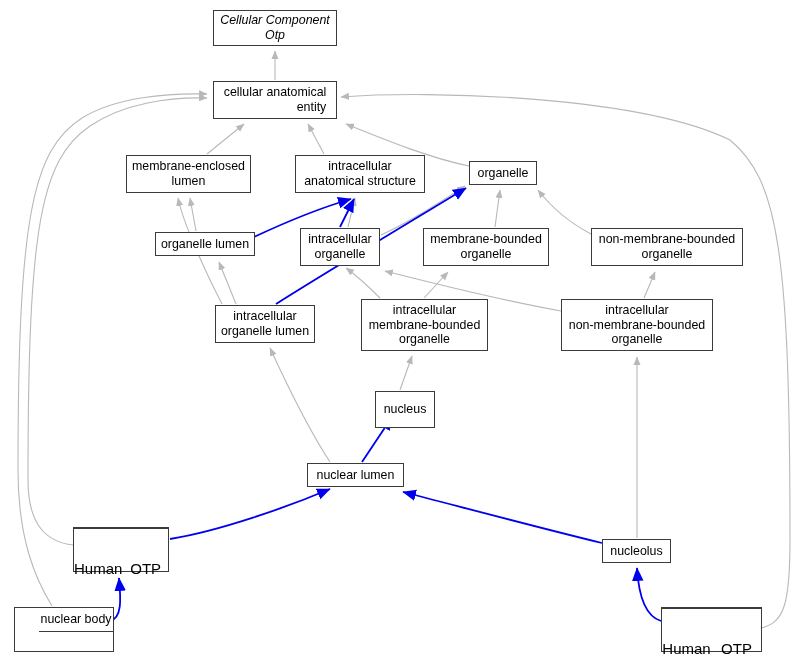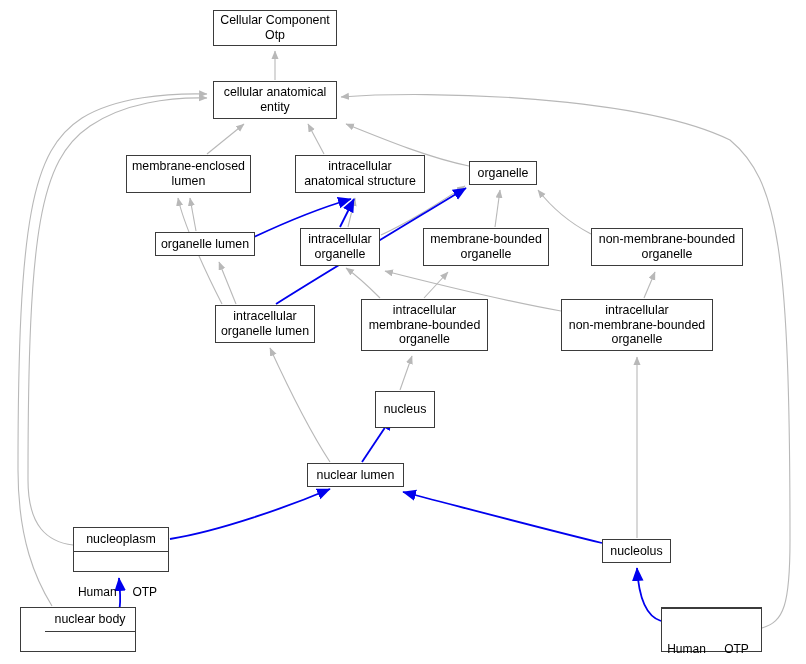--- a/index.html
+++ b/index.html
@@ -58,21 +58,21 @@
     width: 100%;
     box-sizing: border-box;
     height: 22px;
     border-top: 1.6px solid #3b3b3b;
   }
   .node .badge {
     flex: 1 1 50%;
     display: flex;
     align-items: center;
     justify-content: center;
-    font-size: 12px;
+    font-size: 15px;
     color: #000000;
     margin-top: 40px;
   }
   .node .badge + .badge {
     border-left: 1.6px solid #3b3b3b;
   }
 </style>
 </head>
 <body>
 
@@ -112,23 +112,23 @@
         <path d="M254,237 C286,222 320,208 351,199" fill="none" stroke="#0000ee" stroke-width="1.8" marker-end="url(#arrow-partof)"></path>
         <path d="M276,304 C320,276 410,222 466,188" fill="none" stroke="#0000ee" stroke-width="1.8" marker-end="url(#arrow-partof)"></path>
         <path d="M362,462 L392,417" fill="none" stroke="#0000ee" stroke-width="1.8" marker-end="url(#arrow-partof)"></path>
         <path d="M170,539 C220,531 290,506 330,489" fill="none" stroke="#0000ee" stroke-width="1.8" marker-end="url(#arrow-partof)"></path>
         <path d="M602,543 C540,528 450,504 403,492" fill="none" stroke="#0000ee" stroke-width="1.8" marker-end="url(#arrow-partof)"></path>
         <path d="M110,621 C122,618 121,600 119,578" fill="none" stroke="#0000ee" stroke-width="1.8" marker-end="url(#arrow-partof)"></path>
         <path d="M661,621 C648,617 639,602 637,568" fill="none" stroke="#0000ee" stroke-width="1.8" marker-end="url(#arrow-partof)"></path>
       </g>
   </svg>
   <div id="node-layer">
-      <div class="node" style="left: 213px; top: 10px; width: 124px; height: 36px;"><span>Cellular Component
+      <div class="node" style="left: 213px; top: 10px; width: 124px; height: 36px; font-style: italic;"><span>Cellular Component
 Otp</span></div>
-      <div class="node" style="left: 213px; top: 81px; width: 124px; height: 38px;"><span>cellular anatomical
+      <div class="node" style="left: 213px; top: 81px; width: 124px; height: 38px; text-align: right;"><span>cellular anatomical
 entity</span></div>
       <div class="node" style="left: 126px; top: 155px; width: 125px; height: 38px;"><span>membrane-enclosed
 lumen</span></div>
       <div class="node" style="left: 295px; top: 155px; width: 130px; height: 38px;"><span>intracellular
 anatomical structure</span></div>
       <div class="node" style="left: 469px; top: 161px; width: 68px; height: 24px;"><span>organelle</span></div>
       <div class="node" style="left: 155px; top: 232px; width: 100px; height: 24px;"><span>organelle lumen</span></div>
       <div class="node" style="left: 300px; top: 228px; width: 80px; height: 38px;"><span>intracellular
 organelle</span></div>
       <div class="node" style="left: 423px; top: 228px; width: 126px; height: 38px;"><span>membrane-bounded
@@ -139,17 +139,17 @@
 organelle lumen</span></div>
       <div class="node" style="left: 361px; top: 299px; width: 127px; height: 52px;"><span>intracellular
 membrane-bounded
 organelle</span></div>
       <div class="node" style="left: 561px; top: 299px; width: 152px; height: 52px;"><span>intracellular
 non-membrane-bounded
 organelle</span></div>
       <div class="node" style="left: 375px; top: 391px; width: 60px; height: 37px;"><span>nucleus</span></div>
       <div class="node" style="left: 307px; top: 463px; width: 97px; height: 24px; align-items: center;"><span>nuclear lumen</span></div>
       <div class="node" style="left: 602px; top: 539px; width: 69px; height: 24px;"><span>nucleolus</span></div>
-      <div class="node annotated" style="left: 73px; top: 527px; width: 96px; height: 45px;"><div class="title">nucleoplasm</div><div class="badges"><div class="badge" style="background: rgb(251, 106, 74);">Human</div><div class="badge" style="background: rgb(251, 106, 74);">OTP</div></div></div>
-      <div class="node annotated" style="left: 20px; top: 607px; width: 116px; height: 45px; padding-left: 24px;"><div class="title">nuclear body</div><div class="badges"><div class="badge" style="background: rgb(251, 106, 74);">Human</div><div class="badge" style="background: rgb(251, 106, 74);">OTP</div></div></div>
+      <div class="node annotated" style="left: 73px; top: 527px; width: 96px; height: 45px;"><div class="badges"><div class="badge" style="background: rgb(251, 106, 74);">Human</div><div class="badge" style="background: rgb(251, 106, 74);">OTP</div></div></div>
+      <div class="node annotated" style="left: 14px; top: 607px; width: 100px; height: 45px; padding-left: 24px;"><div class="title">nuclear body</div><div class="badges"><div class="badge" style="background: rgb(251, 106, 74);">Human</div><div class="badge" style="background: rgb(251, 106, 74);">OTP</div></div></div>
       <div class="node annotated" style="left: 661px; top: 607px; width: 101px; height: 45px;"><div class="badges"><div class="badge" style="background: rgb(251, 106, 74);">Human</div><div class="badge" style="background: rgb(251, 106, 74);">OTP</div></div></div>
     </div>
 </div>
 
 </body></html>

